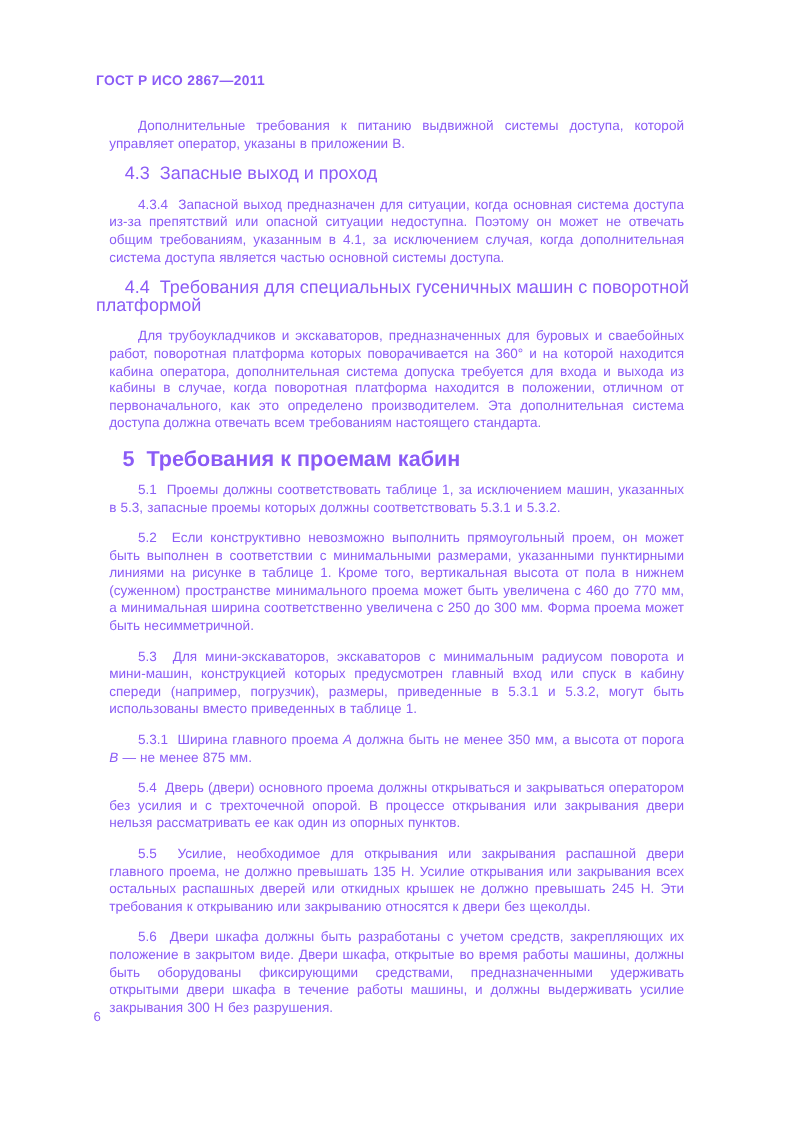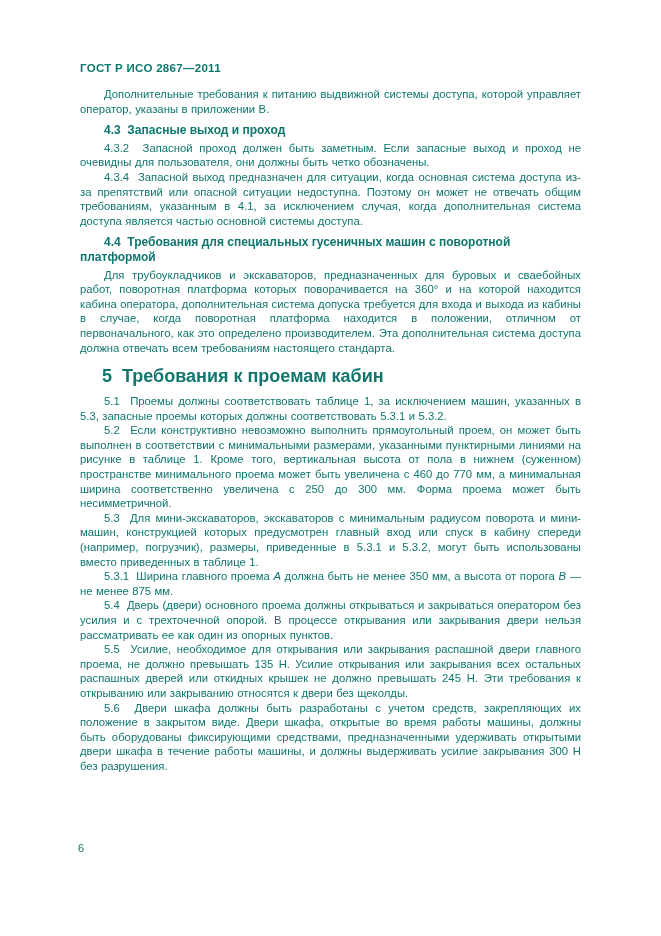--- a/index.html
+++ b/index.html
@@ -5,52 +5,52 @@
   html, body {
     margin: 0;
     padding: 0;
     background: #ffffff;
   }
   .page {
     position: relative;
     width: 661px;
     height: 936px;
     background: #ffffff;
-    color: #0f766e;
+    color: #8b5cf6;
     font-family: "Liberation Sans", "DejaVu Sans", sans-serif;
     overflow: hidden;
   }
   .doc-header {
     position: absolute;
     left: 80px;
     top: 62px;
     font-size: 11.5px;
     font-weight: 700;
     letter-spacing: 0.3px;
     white-space: nowrap;
   }
   .doc-body {
     position: absolute;
     left: 80px;
     top: 87px;
     width: 501px;
   }
   .doc-body p.p {
-    margin: 0;
+    margin: 11px;
     font-size: 11.3px;
     line-height: 14.6px;
     text-align: justify;
     text-indent: 24px;
     word-spacing: 0.3px;
   }
   .doc-body h3.h2 {
     margin: 7px 0 3px 0;
-    font-size: 12px;
+    font-size: 15px;
     line-height: 14.6px;
-    font-weight: 700;
+    font-weight: 400;
     text-indent: 24px;
     text-align: left;
   }
   .doc-body h2.h1 {
     margin: 13px 0 9px 0;
     font-size: 18px;
     line-height: 17px;
     font-weight: 700;
     text-indent: 22px;
     text-align: left;
@@ -70,21 +70,20 @@
 <body>
 
 <div class="page">
   <header class="doc-header">
     <span>ГОСТ Р ИСО 2867—2011</span>
   </header>
 
   <main class="doc-body" id="doc-body">
       <p class="p">Дополнительные требования к питанию выдвижной системы доступа, которой управляет оператор, указаны в приложении В.</p>
       <h3 class="h2">4.3&nbsp; Запасные выход и проход</h3>
-      <p class="p">4.3.2&nbsp; Запасной проход должен быть заметным. Если запасные выход и проход не очевидны для пользователя, они должны быть четко обозначены.</p>
       <p class="p">4.3.4&nbsp; Запасной выход предназначен для ситуации, когда основная система доступа из-за препятствий или опасной ситуации недоступна. Поэтому он может не отвечать общим требованиям, указанным в 4.1, за исключением случая, когда дополнительная система доступа является частью основной системы доступа.</p>
       <h3 class="h2">4.4&nbsp; Требования для специальных гусеничных машин с поворотной платформой</h3>
       <p class="p">Для трубоукладчиков и экскаваторов, предназначенных для буровых и сваебойных работ, поворотная платформа которых поворачивается на 360° и на которой находится кабина оператора, дополнительная система допуска требуется для входа и выхода из кабины в случае, когда поворотная платформа находится в положении, отличном от первоначального, как это определено производителем. Эта дополнительная система доступа должна отвечать всем требованиям настоящего стандарта.</p>
       <h2 class="h1">5&nbsp; Требования к проемам кабин</h2>
       <p class="p">5.1&nbsp; Проемы должны соответствовать таблице 1, за исключением машин, указанных в 5.3, запасные проемы которых должны соответствовать 5.3.1 и 5.3.2.</p>
       <p class="p">5.2&nbsp; Если конструктивно невозможно выполнить прямоугольный проем, он может быть выполнен в соответствии с минимальными размерами, указанными пунктирными линиями на рисунке в таблице 1. Кроме того, вертикальная высота от пола в нижнем (суженном) пространстве минимального проема может быть увеличена с 460 до 770 мм, а минимальная ширина соответственно увеличена с 250 до 300 мм. Форма проема может быть несимметричной.</p>
       <p class="p">5.3&nbsp; Для мини-экскаваторов, экскаваторов с минимальным радиусом поворота и мини-машин, конструкцией которых предусмотрен главный вход или спуск в кабину спереди (например, погрузчик), размеры, приведенные в 5.3.1 и 5.3.2, могут быть использованы вместо приведенных в таблице 1.</p>
       <p class="p"><span>5.3.1&nbsp; Ширина главного проема </span><em>A</em><span> должна быть не менее 350 мм, а высота от порога </span><em>B</em><span> — не менее 875 мм.</span></p>
       <p class="p">5.4&nbsp; Дверь (двери) основного проема должны открываться и закрываться оператором без усилия и с трехточечной опорой. В процессе открывания или закрывания двери нельзя рассматривать ее как один из опорных пунктов.</p>
       <p class="p">5.5&nbsp; Усилие, необходимое для открывания или закрывания распашной двери главного проема, не должно превышать 135 Н. Усилие открывания или закрывания всех остальных распашных дверей или откидных крышек не должно превышать 245 Н. Эти требования к открыванию или закрыванию относятся к двери без щеколды.</p>

